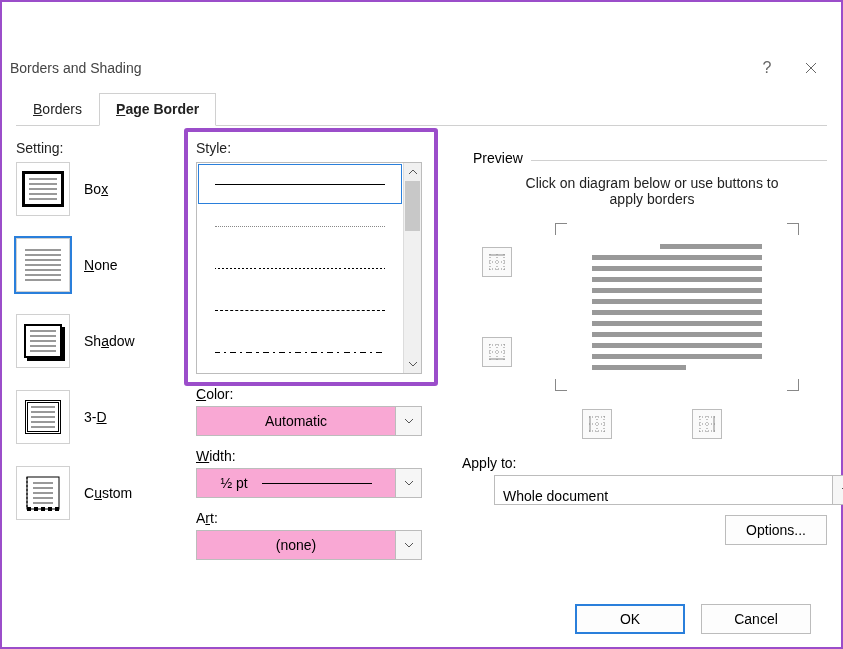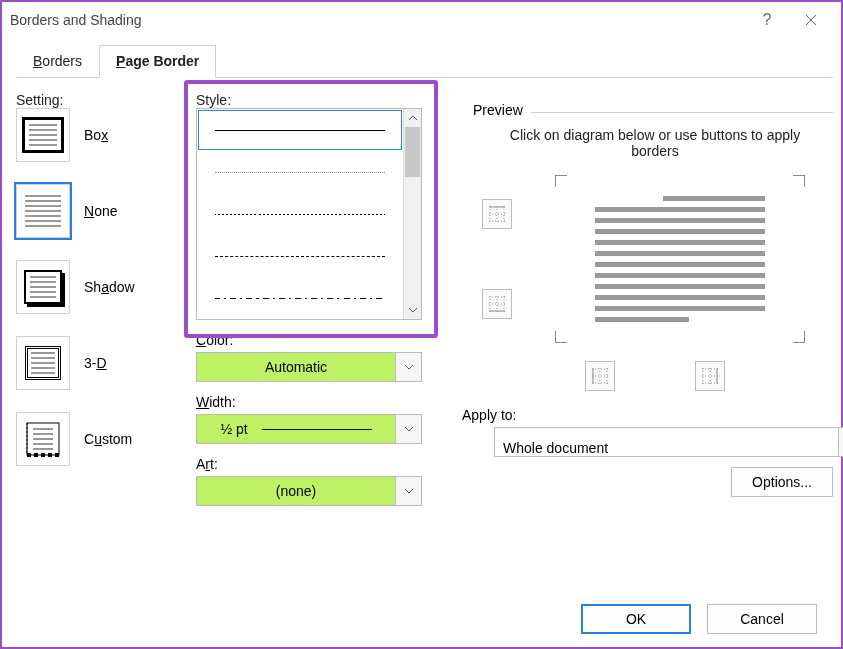--- a/index.html
+++ b/index.html
@@ -7,42 +7,42 @@
   .window {
     width: 843px; height: 649px;
     border: 2px solid #9b4dca;
     background: #fff;
     position: relative;
     display: flex; flex-direction: column;
   }
   .titlebar {
     height: 36px; display: flex; align-items: center;
     padding: 16px 8px;
-    color: #444; font-size: 14px;
+    color: #444; font-size: 14px; margin-top: 48px;
   }
   .titlebar-spacer { flex: 1; }
   .titlebtn { width: 44px; height: 32px; display: flex; align-items: center; justify-content: center; color: #666; font-size: 16px; }
   .titlebtn svg { stroke: #666; }
-  .body { flex: 1; padding: 6px 8px 0 14px; display: flex; flex-direction: column; }
+  .body { flex: 1; padding: 6px 14px 0 14px; display: flex; flex-direction: column; }
   .tabs { display: flex; align-items: flex-end; height: 34px; border-bottom: 1px solid #d0d0d0; position: relative; }
   .tab {
     padding: 7px 16px 8px 16px; font-size: 14px; color: #222;
     border: 1px solid transparent; border-bottom: none;
     position: relative;
   }
   .tab.active {
     border-color: #d0d0d0; background: #fff;
     border-bottom: 1px solid #fff; margin-bottom: -1px; font-weight: bold;
   }
   .tab .ul { text-decoration: underline; }
   .main { flex: 1; display: flex; gap: 10px; padding-top: 14px; }
   .col-setting { width: 170px; }
   .col-middle { width: 250px; position: relative; }
   .col-preview { flex: 1; padding-left: 6px; }
-  .sec-label { font-size: 14px; color: #222; margin-bottom: 0; }
+  .sec-label { font-size: 14px; color: #222; margin-bottom: 6px; }
   .setting-row { display: flex; align-items: center; gap: 14px; margin-bottom: 22px; cursor: pointer; }
   .setting-icon { width: 54px; height: 54px; border: 1px solid #d0d0d0; background: #fff; display: flex; align-items: center; justify-content: center; position: relative; }
   .setting-icon.selected { outline: 2px solid #2a7fdb; outline-offset: 0; }
   .setting-label { font-size: 14px; }
   .setting-label .ul { text-decoration: underline; }
 
   .lines-stack { display: flex; flex-direction: column; gap: 3px; }
   .lines-stack .ln { width: 36px; height: 2px; background: #999; }
 
   .highlight-box {
@@ -59,21 +59,21 @@
   .style-item { height: 42px; display: flex; align-items: center; justify-content: center; border: 1px solid transparent; }
   .style-item.sel { border: 1px solid #2a7fdb; margin: 1px; height: 40px; }
   .style-line { width: 170px; height: 0; }
   .sb { width: 18px; display: flex; flex-direction: column; background: #f0f0f0; border-left: 1px solid #dcdcdc; }
   .sb-btn { height: 18px; display: flex; align-items: center; justify-content: center; }
   .sb-track { flex: 1; position: relative; }
   .sb-thumb { position: absolute; left: 1px; right: 1px; top: 0; height: 50px; background: #c8c8c8; }
 
   .field-label { font-size: 14px; margin: 12px 0 4px 0; }
   .field-label .ul { text-decoration: underline; }
-  .combo { width: 226px; height: 30px; border: 1px solid #bcbcbc; display: flex; align-items: center; background: #bef264; }
+  .combo { width: 226px; height: 30px; border: 1px solid #bcbcbc; display: flex; align-items: center; background: #f9a8d4; }
   .combo-body { flex: 1; display: flex; align-items: center; justify-content: center; gap: 14px; font-size: 14px; padding: 0 6px; }
   .combo-arrow { width: 26px; height: 100%; border-left: 1px solid #bcbcbc; display: flex; align-items: center; justify-content: center; background: #f6f6f6; }
   .combo-arrow svg, .sb-btn svg { display:block; }
 
   .preview-group { border-top: 1px solid #d0d0d0; margin-top: 20px; padding-top: 8px; position: relative; margin-left: 15px; }
   .preview-legend { position: absolute; top: -11px; left: -4px; background: #fff; padding: 0 8px 0 0; font-size: 14px; }
   .hint { text-align: center; font-size: 14px; color: #222; padding: 6px 30px 10px 30px; }
   .preview-area { display: flex; gap: 10px; }
   .side-btns { width: 40px; display: flex; flex-direction: column; align-items: center; justify-content: space-around; height: 180px; }
   .border-btn { width: 30px; height: 30px; border: 1px solid #bcbcbc; background: #fafafa; display: flex; align-items: center; justify-content: center; }

